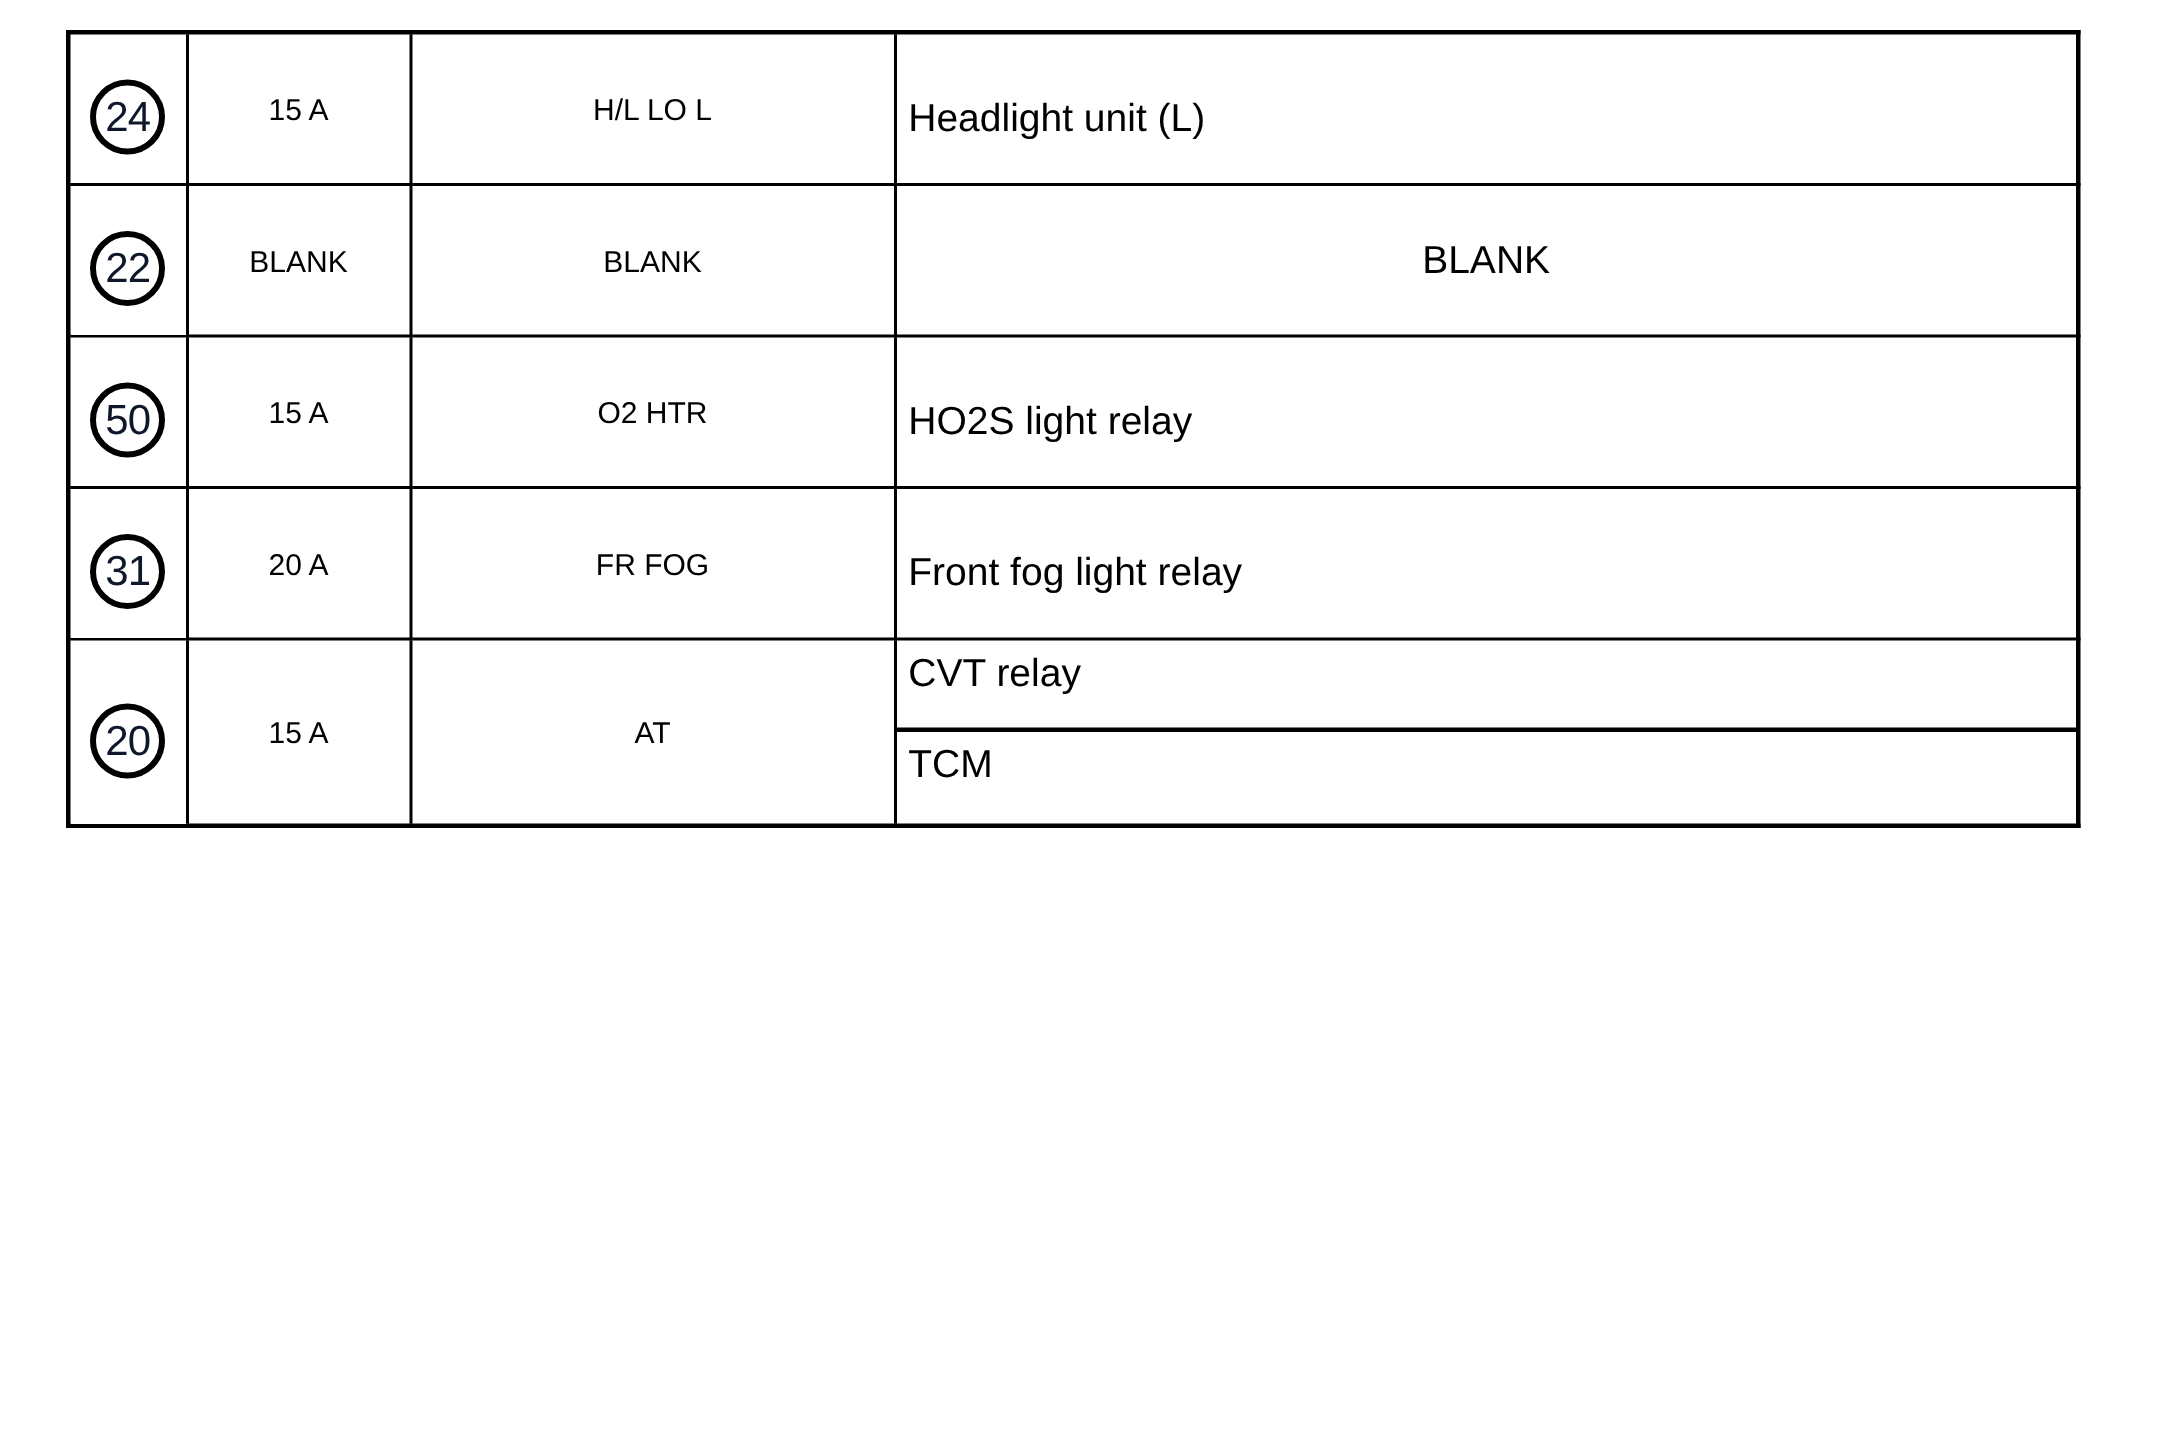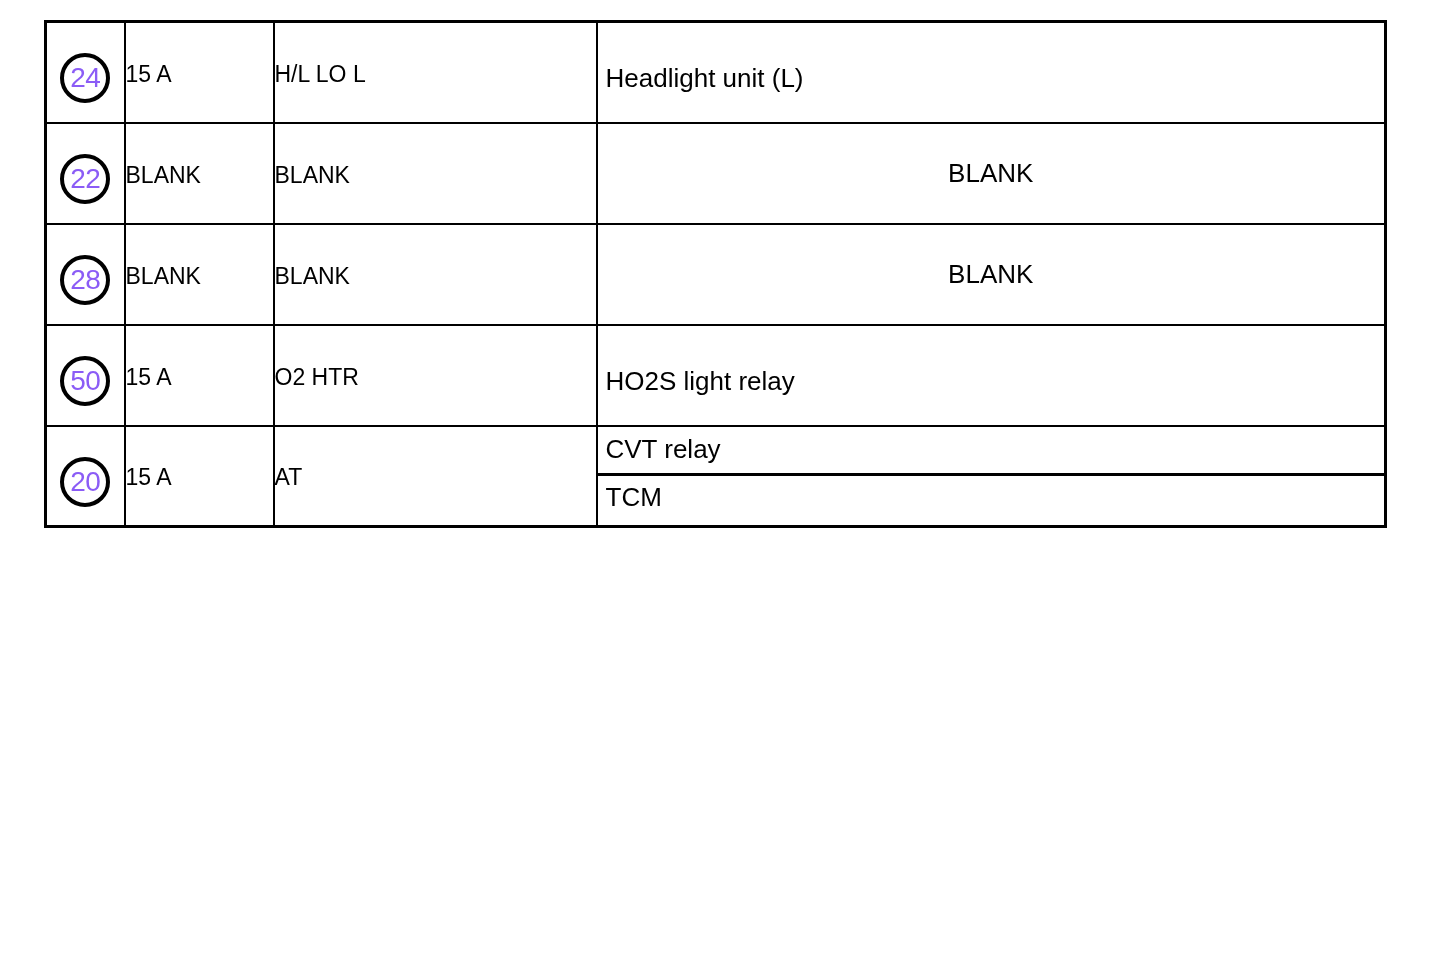--- a/index.html
+++ b/index.html
@@ -58,27 +58,28 @@
     margin: 12px auto 0 auto;
     border: 4px solid #000000;
     border-radius: 50%;
     box-sizing: border-box;
     display: flex;
     align-items: center;
     justify-content: center;
     font-size: 28px;
     line-height: 1;
     letter-spacing: -0.5px;
-    color: #8b5cf6;
+    color: #0f172a;
     background: #ffffff;
   }
 
   
   td.cell-amp, td.cell-code {
-    font-size: 23px;
+    text-align: center;
+    font-size: 20px;
   }
   td.cell-amp .txt, td.cell-code .txt {
     display: block;
     padding-top: 4px;
   }
 
   
   td.cell-desc {
     vertical-align: top;
     font-size: 26px;
@@ -92,21 +93,21 @@
   .desc-text.center {
     text-align: center;
     padding: 0 0 0 0;
     line-height: 97px;
   }
 
   
   td.cell-desc.split { padding: 0; }
   .desc-split-top,
   .desc-split-bottom {
-    height: 48px;
+    height: 61px;
     box-sizing: border-box;
     display: block;
     padding: 6px 0 0 8px;
     white-space: nowrap;
   }
   .desc-split-top { border-bottom: 3px solid #000000; }
 </style>
 </head>
 <body>
 
@@ -141,44 +142,44 @@
         </td>
         <td class="cell-code">
           <span class="txt">BLANK</span>
         </td>
         <td class="cell-desc">
           <span class="desc-text center">BLANK</span>
         </td>
       </tr>
       <tr>
         <td class="cell-num">
-          <div class="circle-num">28</div>
-        </td>
-        <td class="cell-amp">
-          <span class="txt">BLANK</span>
-        </td>
-        <td class="cell-code">
-          <span class="txt">BLANK</span>
-        </td>
-        <td class="cell-desc">
-          <span class="desc-text center">BLANK</span>
-        </td>
-      </tr>
-      <tr>
-        <td class="cell-num">
           <div class="circle-num">50</div>
         </td>
         <td class="cell-amp">
           <span class="txt">15 A</span>
         </td>
         <td class="cell-code">
           <span class="txt">O2 HTR</span>
         </td>
         <td class="cell-desc">
           <span class="desc-text">HO2S light relay</span>
+        </td>
+      </tr>
+      <tr>
+        <td class="cell-num">
+          <div class="circle-num">31</div>
+        </td>
+        <td class="cell-amp">
+          <span class="txt">20 A</span>
+        </td>
+        <td class="cell-code">
+          <span class="txt">FR FOG</span>
+        </td>
+        <td class="cell-desc">
+          <span class="desc-text">Front fog light relay</span>
         </td>
       </tr>
       <tr>
         <td class="cell-num">
           <div class="circle-num">20</div>
         </td>
         <td class="cell-amp">
           <span class="txt">15 A</span>
         </td>
         <td class="cell-code">

